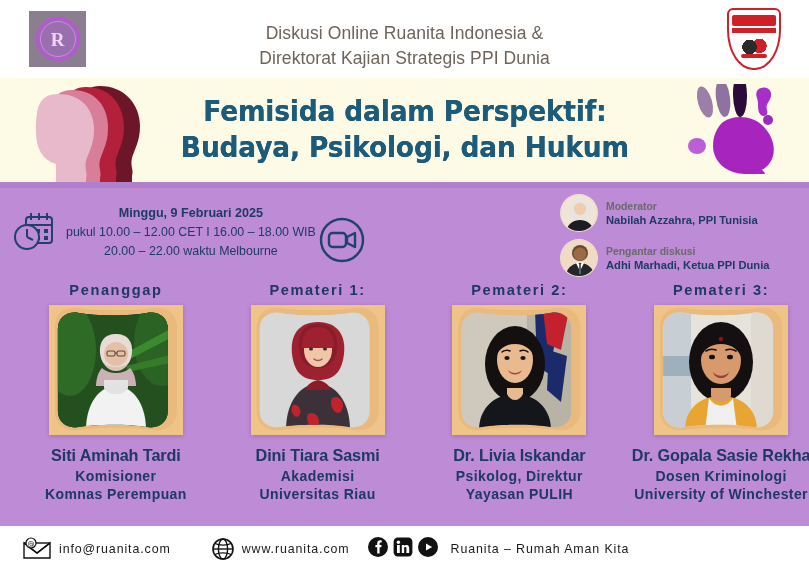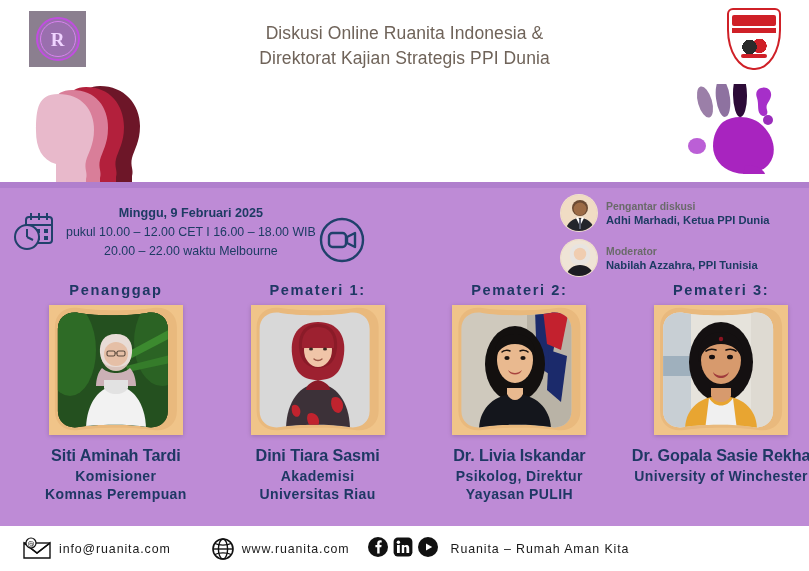--- a/index.html
+++ b/index.html
@@ -208,20 +208,26 @@
 
   <div class="logo-right">
     <div class="shield">
       <div class="outer"></div>
       <div class="band"></div>
       <div class="band2"></div>
       <div class="emblem"></div>
     </div>
   </div>
 
+  <div class="title-band">
+    <div class="poster-title">
+      <div>Femisida dalam Perspektif:</div>
+      <div>Budaya, Psikologi, dan Hukum</div>
+    </div>
+  </div>
 
   <div class="silhouettes">
     <svg width="118" height="98" viewBox="0 0 118 98">
       <path d="M72 2 C96 2 112 20 112 42 C112 58 106 66 104 74 C102 82 106 86 104 92 L104 98 L74 98 L74 78 C60 74 52 62 52 44 C52 20 52 2 72 2 Z" fill="#6d1628"></path>
       <path d="M58 3 C82 3 96 21 96 43 C96 59 90 67 88 75 C86 83 90 87 88 93 L88 98 L58 98 L58 78 C44 74 36 62 36 44 C36 20 38 3 58 3 Z" fill="#b3203c"></path>
       <path d="M44 6 C68 6 80 23 80 44 C80 60 74 68 72 76 C70 84 74 88 72 94 L72 98 L42 98 L42 79 C28 75 22 63 22 45 C22 22 24 6 44 6 Z" fill="#d97e99"></path>
       <path d="M30 10 C54 10 66 26 66 46 C66 61 60 69 58 77 C56 85 60 89 58 95 L58 98 L28 98 L28 80 C14 76 8 64 8 47 C8 25 10 10 30 10 Z" fill="#e8b9cb"></path>
     </svg>
   </div>
 
@@ -275,46 +281,46 @@
             <path d="M29 21 L37 17 L37 31 L29 27 Z" fill="none" stroke="#20416b" stroke-width="2.4" stroke-linejoin="round"></path>
           </svg>
         </div>
       </div>
 
       <div class="persons-block">
 
         <div class="person-line">
           <div class="p-ava">
             <svg width="38" height="38" viewBox="0 0 38 38">
+              <rect width="38" height="38" fill="#efe4d6"></rect>
+              <path d="M19 4 C27 4 30 10 29 17 C28 23 25 25 19 25 C13 25 10 23 9 17 C8 10 11 4 19 4 Z" fill="#e8e4e0"></path>
+              <circle cx="19" cy="14" r="6.2" fill="#f0cdb0"></circle>
+              <path d="M5 38 C6 29 12 25 19 25 C26 25 32 29 33 38 Z" fill="#1c1c22"></path>
+            </svg>
+          </div>
+          <div class="p-txt">
+            <div class="p-role">Moderator</div>
+            <div class="p-name">Nabilah Azzahra, PPI Tunisia</div>
+          </div>
+        </div>
+
+        <div class="person-line">
+          <div class="p-ava">
+            <svg width="38" height="38" viewBox="0 0 38 38">
               <rect width="38" height="38" fill="#f0dcc4"></rect>
               <circle cx="19" cy="13" r="8" fill="#6b4a33"></circle>
               <circle cx="19" cy="14" r="6.4" fill="#9c6b46"></circle>
               <path d="M4 38 C5 28 12 23 19 23 C26 23 33 28 34 38 Z" fill="#23262b"></path>
               <path d="M15 23 L19 31 L23 23 L21 22 L19 26 L17 22 Z" fill="#fff"></path>
               <rect x="18" y="25" width="2" height="9" fill="#5a6070"></rect>
             </svg>
           </div>
           <div class="p-txt">
             <div class="p-role">Pengantar diskusi</div>
             <div class="p-name">Adhi Marhadi,  Ketua PPI Dunia</div>
-          </div>
-        </div>
-
-        <div class="person-line">
-          <div class="p-ava">
-            <svg width="38" height="38" viewBox="0 0 38 38">
-              <rect width="38" height="38" fill="#efe4d6"></rect>
-              <path d="M19 4 C27 4 30 10 29 17 C28 23 25 25 19 25 C13 25 10 23 9 17 C8 10 11 4 19 4 Z" fill="#e8e4e0"></path>
-              <circle cx="19" cy="14" r="6.2" fill="#f0cdb0"></circle>
-              <path d="M5 38 C6 29 12 25 19 25 C26 25 32 29 33 38 Z" fill="#1c1c22"></path>
-            </svg>
-          </div>
-          <div class="p-txt">
-            <div class="p-role">Moderator</div>
-            <div class="p-name">Nabilah Azzahra, PPI Tunisia</div>
           </div>
         </div>
 
       </div>
     </div>
 
     <div class="speakers">
 
       <div class="spk">
         <div class="spk-role">Penanggap</div>
@@ -427,20 +433,21 @@
               <path d="M67 40 C70 39 74 39 77 41" stroke="#171010" stroke-width="1.7" fill="none" stroke-linecap="round"></path>
               <path d="M54 62 C58 67 66 67 70 62 C68 70 56 70 54 62 Z" fill="#a03b3c"></path>
               <path d="M26 120 C26 98 42 86 62 86 C82 86 98 98 98 120 Z" fill="#e8a531"></path>
               <path d="M52 86 C56 94 68 94 72 86 L72 78 L52 78 Z" fill="#d79a6d"></path>
               <path d="M50 88 C56 98 68 98 74 88 L78 120 L46 120 Z" fill="#f0f0f0"></path>
             </svg>
           </div>
         </div>
         <div class="spk-name">Dr. Gopala Sasie Rekha</div>
         <div class="spk-sub">
+          <div>Dosen Kriminologi</div>
           <div>University of Winchester</div>
         </div>
       </div>
 
     </div>
   </div>
 
   <div class="footer">
 
     <div class="f-item">

